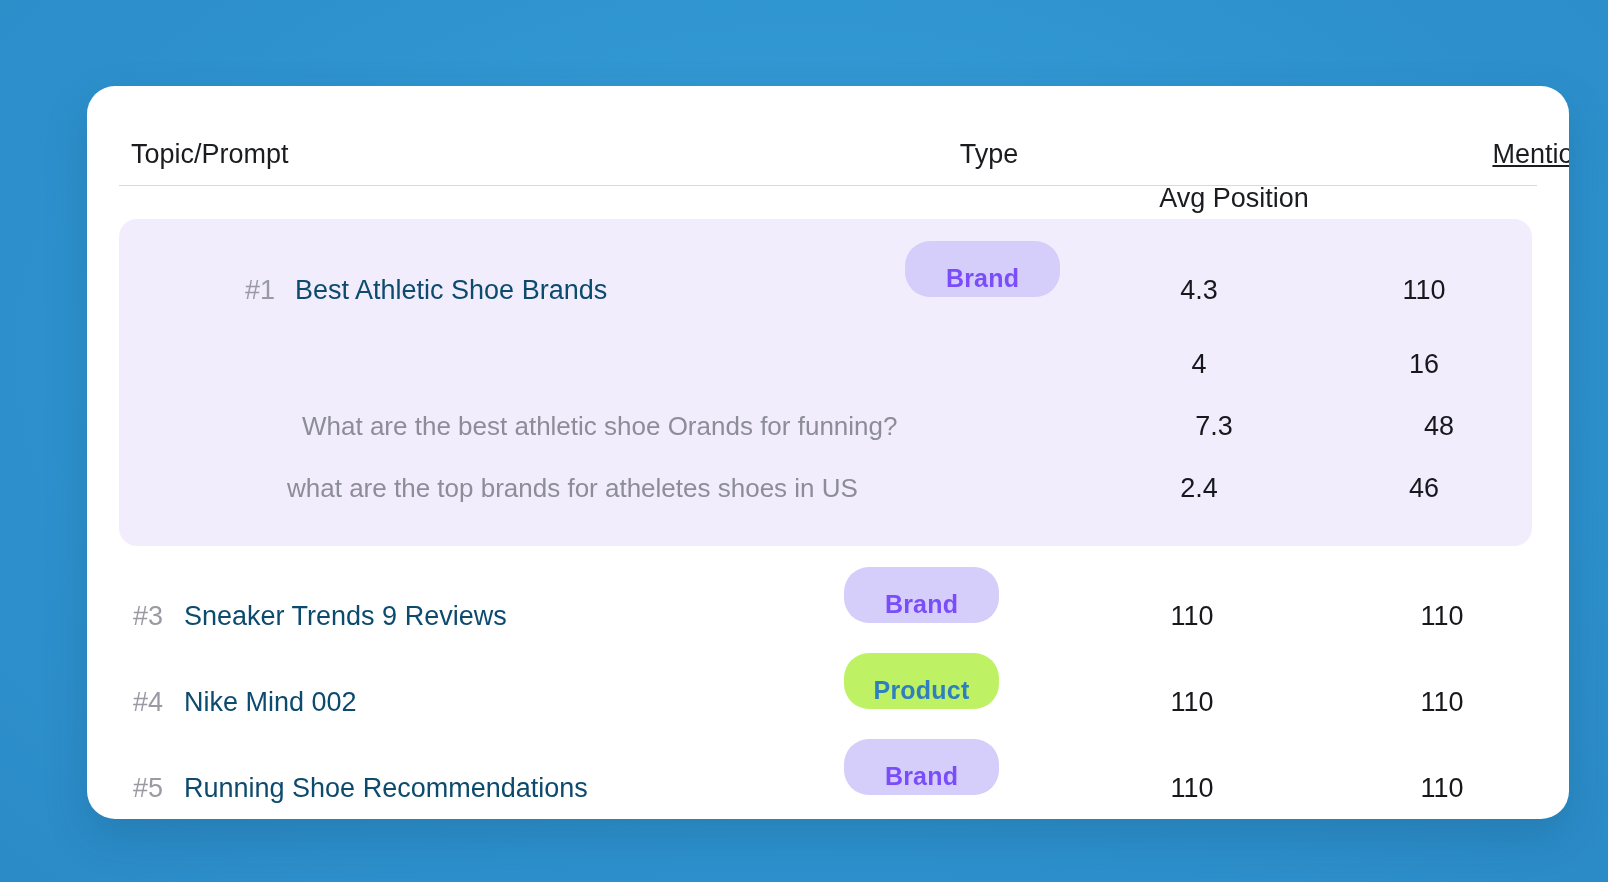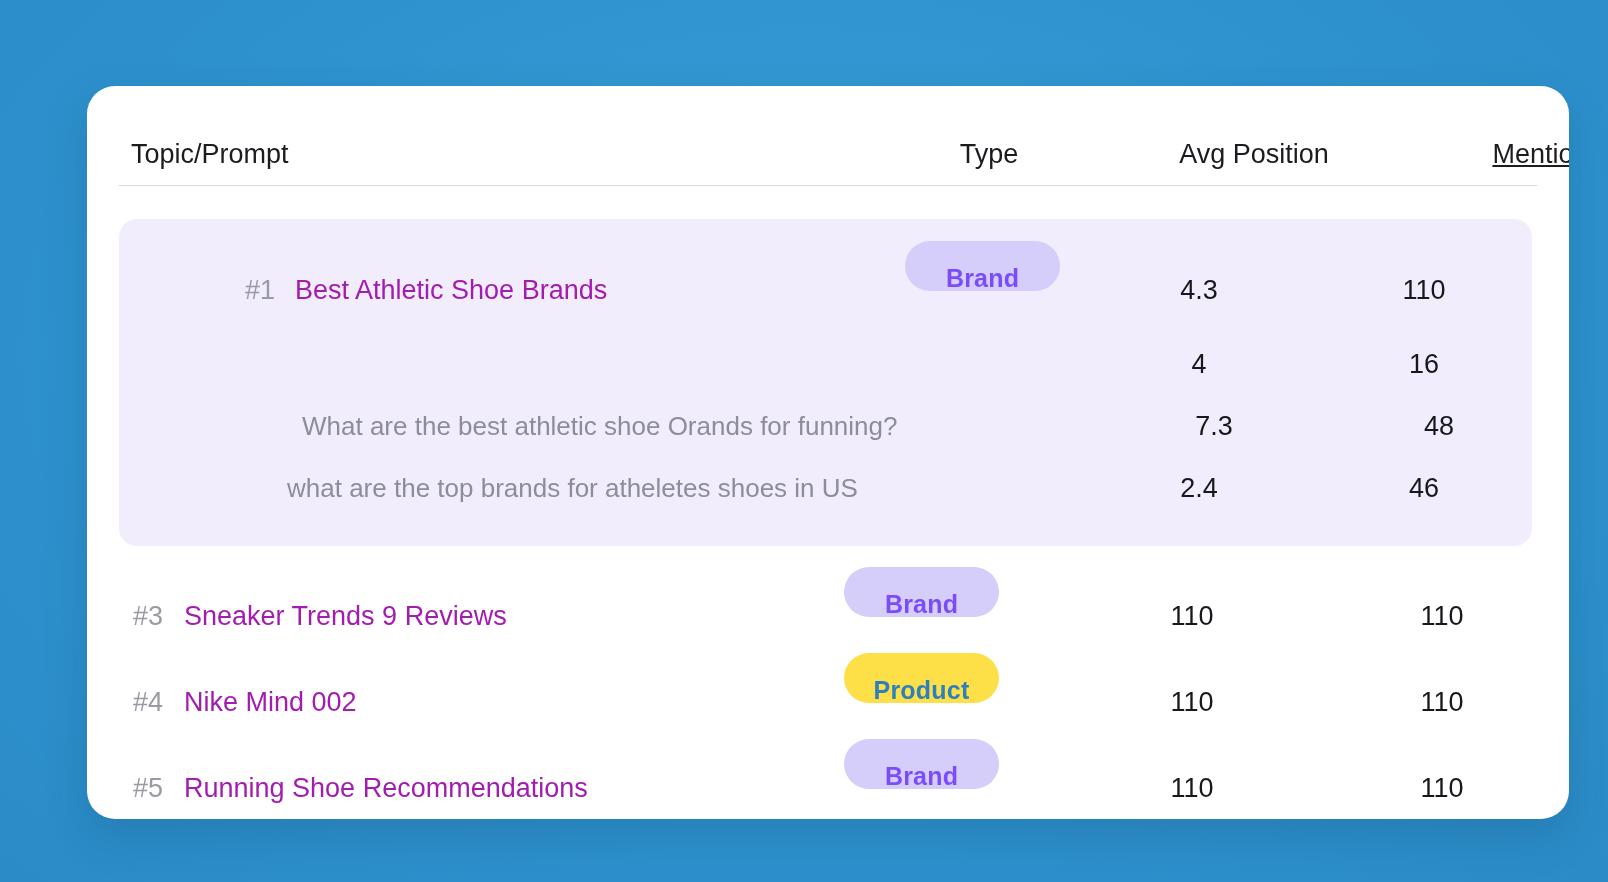--- a/index.html
+++ b/index.html
@@ -49,21 +49,21 @@
     position: absolute;
     top: 0;
     font-size: 27px;
     color: #1b1c1f;
     font-weight: 400;
     line-height: 36px;
     white-space: nowrap;
   }
   .th-topic    { left: 0; }
   .th-type     { left: 790px; width: 160px; text-align: center; }
-  .th-position { left: 1000px; width: 270px; text-align: center; }
+  .th-position { left: 980px; width: 270px; text-align: center; margin-top: 44px; }
   .th-mentions { left: 1245px; width: 250px; text-align: right; text-decoration: underline; }
 
   
   .group-highlight {
     position: absolute;
     left: 32px;
     top: 133px;
     width: 1413px;
     height: 327px;
     background: #f1edfd;
@@ -82,49 +82,49 @@
     position: absolute;
     font-size: 27px;
     color: #9a9aa4;
     line-height: 62px;
     white-space: nowrap;
   }
 
   .topic-title {
     position: absolute;
     font-size: 27px;
-    color: #a21caf;
+    color: #0c4a6e;
     line-height: 62px;
     white-space: nowrap;
   }
 
   .prompt-text {
     position: absolute;
     font-size: 26px;
     color: #8d8d98;
     line-height: 62px;
     white-space: nowrap;
   }
 
   .badge {
     position: absolute;
-    height: 50px;
+    height: 56px;
     line-height: 50px;
     border-radius: 25px;
     text-align: center;
     font-size: 25px;
     font-weight: 700;
     letter-spacing: 0.2px;
   }
   .badge-brand {
     background: #d5cdfa;
     color: #7b4dfa;
   }
   .badge-product {
-    background: #fde047;
+    background: #bef264;
     color: #2e7fc0;
   }
 
   .cell-num {
     position: absolute;
     font-size: 27px;
     color: #17181c;
     line-height: 62px;
     text-align: center;
     white-space: nowrap;

